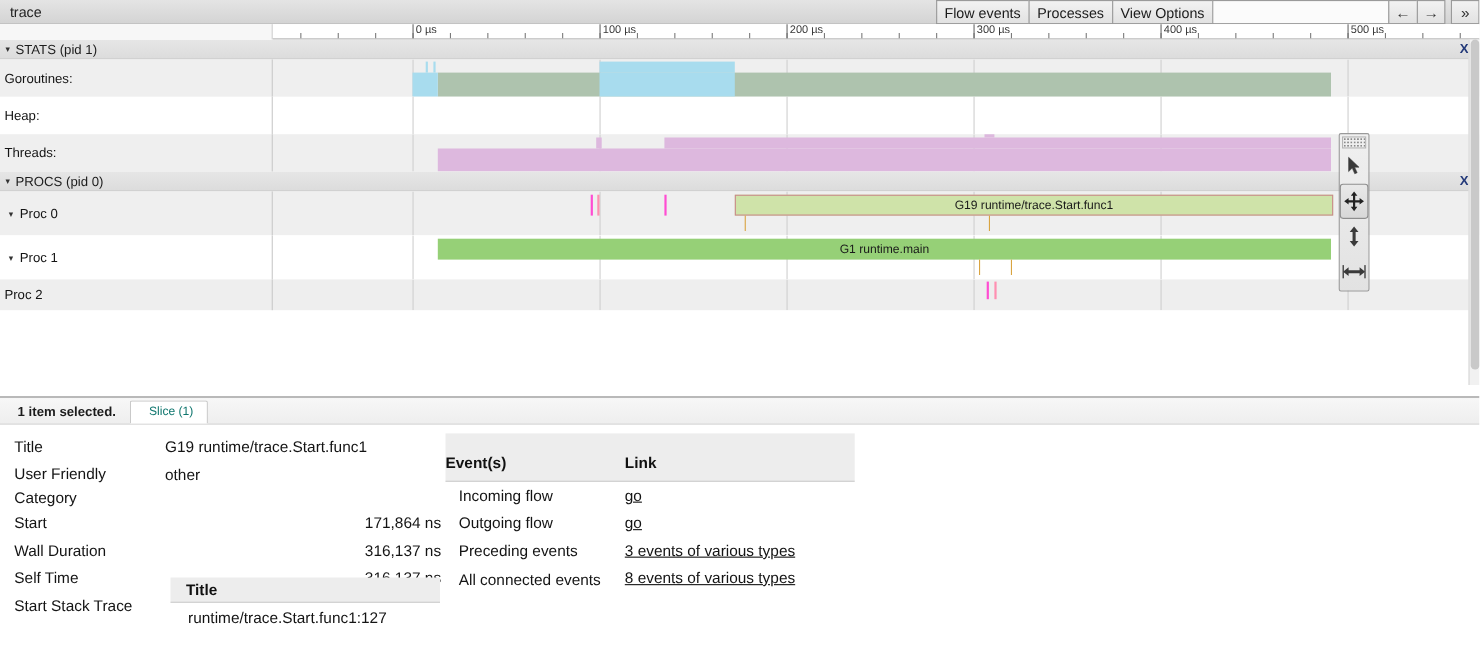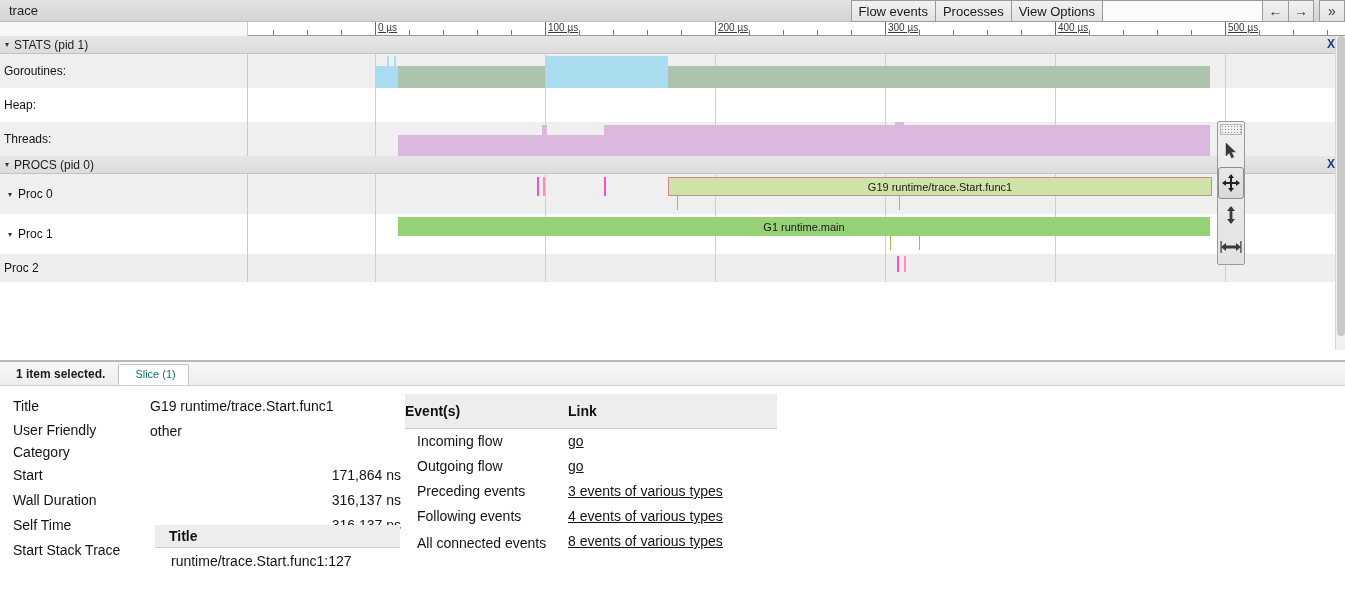--- a/index.html
+++ b/index.html
@@ -64,21 +64,21 @@
     position: absolute; left: 248px; top: 0; right: 0; height: 14px;
     background: #fff; border-bottom: 1px solid #999;
     overflow: hidden;
   }
   .tick {
     position: absolute; bottom: 0; width: 1px; height: 5px; background: #7a7a7a;
   }
   .tick.major { height: 14px; background: #6a6a6a; }
   .tick-label {
     position: absolute; top: 0px; font-size: 10px; color: #3a3a3a;
-    padding-left: 3px; white-space: nowrap; line-height: 12px; text-decoration: underline;
+    padding-left: 3px; white-space: nowrap; line-height: 12px;
   }
 
   
   #tracks {
     position: absolute; left: 0; top: 36px; width: 1345px; height: 320px;
     background: #fff; overflow: hidden;
   }
   .group-header {
     position: relative; height: 18px; width: 1345px;
     background: linear-gradient(to bottom, #e6e6e6, #dcdcdc);
@@ -201,21 +201,21 @@
     font-size: 14px; font-weight: bold; color: #111;
     padding: 3px 0 3px 14px;
   }
   .stack-row { font-size: 14px; color: #141414; padding: 5px 0 0 16px; }
 
   #events { position: absolute; left: 405px; top: 8px; width: 372px; }
   .ev-head {
     display: flex; background: #ededed; border-bottom: 1px solid #cdcdcd;
   }
   .ev-head div {
-    font-size: 14px; font-weight: bold; color: #111; padding: 5px 0 4px 0;
+    font-size: 14px; font-weight: bold; color: #111; padding: 14px 0 4px 0;
   }
   .ev-row { display: flex; align-items: flex-end; }
   .ev-c1 {
     width: 155px; flex: 0 0 155px; padding-left: 12px;
     font-size: 14px; color: #141414; line-height: 25px;
   }
   .ev-c2 {
     flex: 1 1 auto; font-size: 14px; line-height: 25px; margin-left: 8px;
   }
   .ev-link { color: #141414; text-decoration: underline; cursor: pointer; }
@@ -493,24 +493,20 @@
         </div>
         <div class="ev-row">
           <div class="ev-c1">Outgoing flow</div>
           <div class="ev-c2"><span class="ev-link">go</span></div>
         </div>
         <div class="ev-row">
           <div class="ev-c1">Preceding events</div>
           <div class="ev-c2"><span class="ev-link">3 events of various types</span></div>
         </div>
         <div class="ev-row">
-          <div class="ev-c1">Following events</div>
-          <div class="ev-c2"><span class="ev-link">4 events of various types</span></div>
-        </div>
-        <div class="ev-row">
           <div class="ev-c1 wrap">All connected events</div>
           <div class="ev-c2"><span class="ev-link">8 events of various types</span></div>
         </div>
       </div>
 
     </div>
   </div>
 </div>
 
 </body></html>

